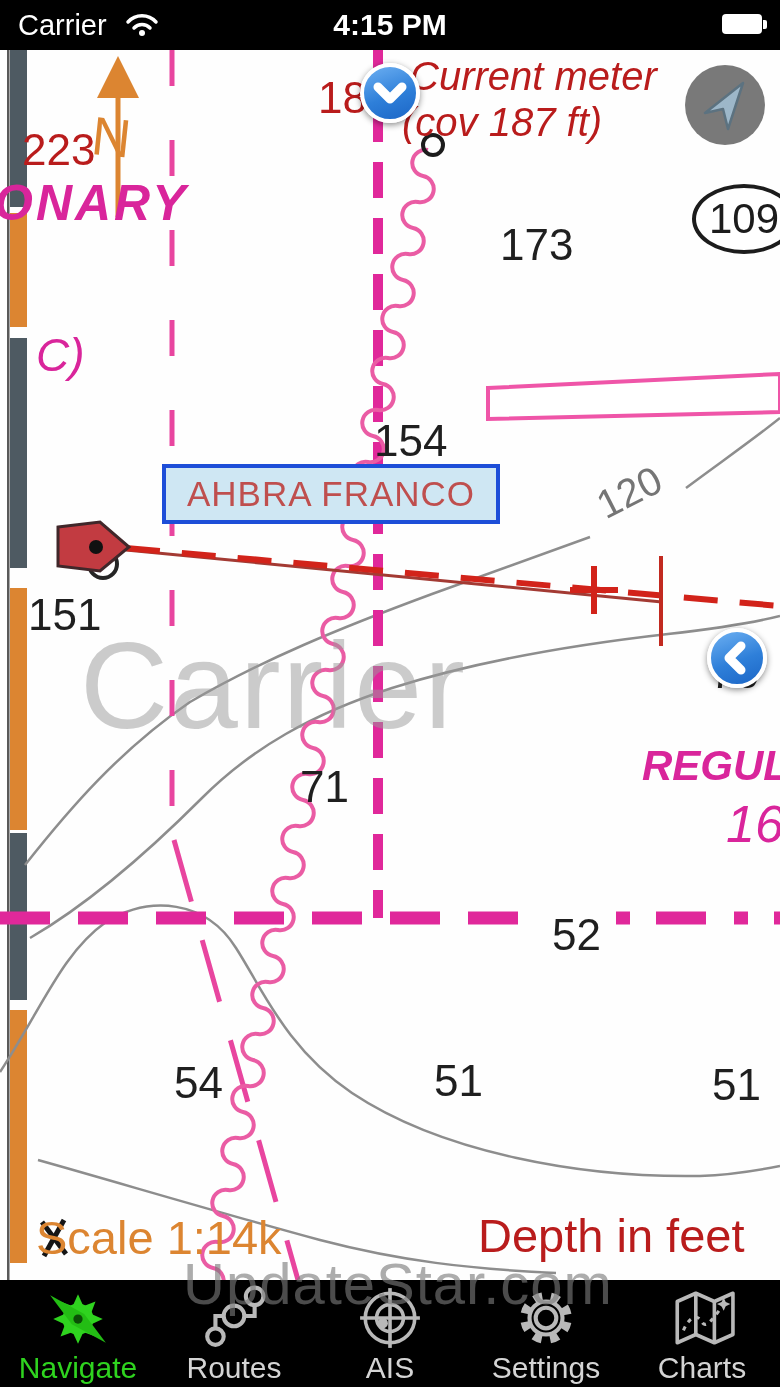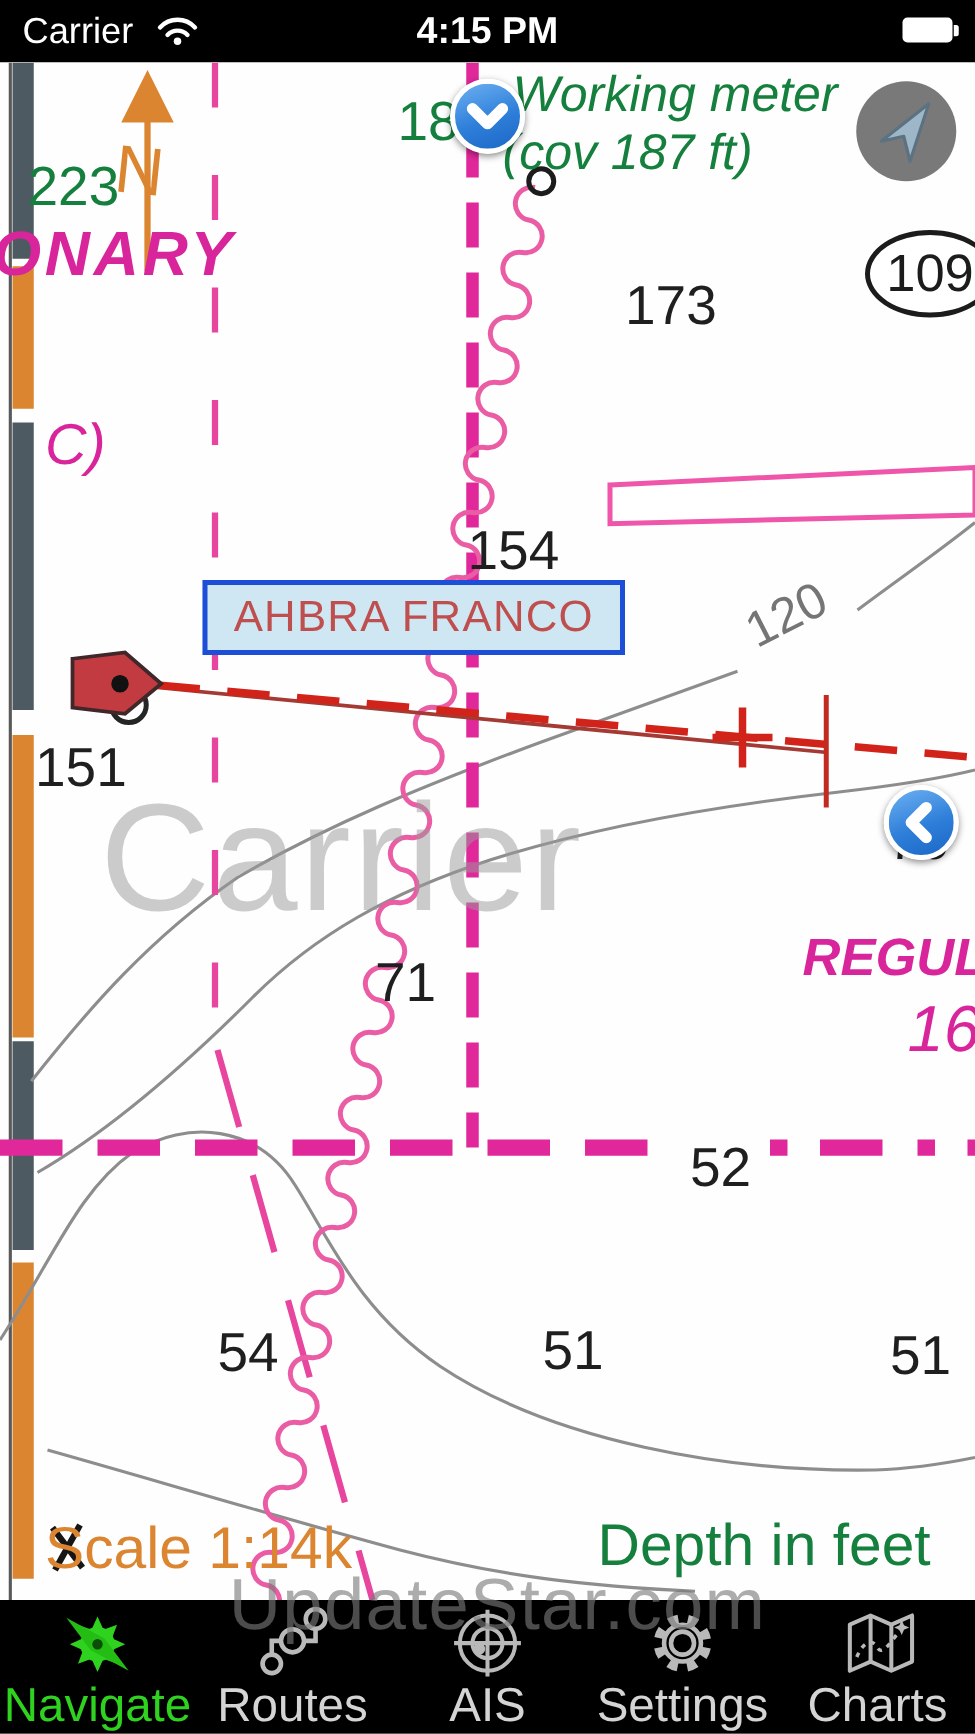--- a/index.html
+++ b/index.html
@@ -8,21 +8,21 @@
   
   .status-bar{position:absolute;left:0;top:0;width:780px;height:50px;background:#000;color:#fff;}
   .sb-carrier{position:absolute;left:18px;top:9px;font-size:29px;}
   .sb-wifi{position:absolute;left:125px;top:12px;}
   .sb-time{position:absolute;left:0;top:8px;width:780px;text-align:center;font-size:30px;font-weight:700;}
   .sb-batt{position:absolute;right:18px;top:14px;width:40px;height:20px;background:#fff;border-radius:4px;}
   .sb-batt-tip{position:absolute;right:13px;top:20px;width:4px;height:9px;background:#fff;border-radius:0 2px 2px 0;}
   
   .map{position:absolute;left:0;top:50px;width:780px;height:1230px;background:#fefefe;overflow:hidden;}
   .map svg.art{position:absolute;left:0;top:0;}
-  .mtext{position:absolute;color:#15803d;font-size:44px;white-space:nowrap;}
+  .mtext{position:absolute;color:#b91c1c;font-size:44px;white-space:nowrap;}
   .depth{position:absolute;color:#1f1f1f;font-size:44px;white-space:nowrap;}
   .magenta-it{position:absolute;color:#d9259b;font-style:italic;white-space:nowrap;}
   .orange-t{position:absolute;color:#dc8531;white-space:nowrap;}
   .contour-label{position:absolute;color:#757575;font-size:40px;transform:rotate(-27deg);}
   .working{position:absolute;left:80px;top:566px;font-size:122px;color:#9a9a9a;opacity:.5;letter-spacing:2px;}
   .vessel-label{position:absolute;left:162px;top:414px;width:330px;height:52px;background:#cfe7f3;
                 border:4px solid #1d4ed8;display:flex;align-items:center;justify-content:center;
                 font-size:35px;letter-spacing:1px;color:#bf4f4e;}
   .oval{position:absolute;left:692px;top:134px;width:96px;height:62px;border:4px solid #1c1c1c;
         border-radius:50%;display:flex;align-items:center;justify-content:center;font-size:42px;color:#1c1c1c;background:#fff;}
@@ -30,21 +30,21 @@
             background:linear-gradient(160deg,#6db0f2 0%,#2e7fd9 55%,#1c66c6 100%);
             border:4px solid #fff;box-shadow:0 2px 6px rgba(0,0,0,.45);
             display:flex;align-items:center;justify-content:center;}
   .btn-compass{position:absolute;left:685px;top:15px;width:80px;height:80px;border-radius:50%;
                background:rgba(110,110,110,.92);display:flex;align-items:center;justify-content:center;}
   .brand-watermark{position:absolute;left:183px;top:1250px;font-size:58px;color:#7b7b7b;opacity:.62;
                    z-index:40;white-space:nowrap;letter-spacing:1px;}
   
   .tab-bar{position:absolute;left:0;top:1280px;width:780px;height:107px;background:#000;display:flex;}
   .tab-item{flex:1;display:flex;flex-direction:column;align-items:center;justify-content:flex-start;padding-top:5px;}
-  .tab-label{font-size:38px;color:#d4d4d4;margin-top:0px;}
+  .tab-label{font-size:30px;color:#d4d4d4;margin-top:0px;}
   .tab-item.active .tab-label{color:#2fd31f;}
 </style>
 </head>
 <body>
 
 <div class="screen">
 
   <div class="status-bar">
     <span class="sb-carrier">Carrier</span>
     <svg class="sb-wifi" width="34" height="26" viewBox="0 0 34 26">
@@ -113,21 +113,21 @@
 
       <circle cx="433" cy="95" r="10" stroke="#1c1c1c" stroke-width="4" fill="none"></circle>
     </svg>
 
     <span class="working">Carrier</span>
     <span class="mtext" style="left:22px;top:75px;">223</span>
     <span class="orange-t" style="left:92px;top:56px;font-size:54px;transform:rotate(6deg);">N</span>
     <span class="magenta-it" style="left:-6px;top:124px;font-size:50px;font-weight:700;letter-spacing:3px;">ONARY</span>
     <span class="magenta-it" style="left:36px;top:278px;font-size:46px;">C)</span>
     <span class="mtext" style="left:318px;top:23px;">18</span>
-    <span class="mtext" style="left:410px;top:4px;font-style:italic;font-size:40px;">Working meter</span>
+    <span class="mtext" style="left:410px;top:4px;font-style:italic;font-size:40px;">Current meter</span>
     <span class="mtext" style="left:402px;top:50px;font-style:italic;font-size:40px;">(cov 187 ft)</span>
     <div class="oval">
       <span>109</span>
     </div>
     <span class="contour-label" style="left:596px;top:420px;">120</span>
     <span class="magenta-it" style="left:598px;top:692px;font-size:42px;font-weight:700;margin-left:44px;">REGULA</span>
     <span class="magenta-it" style="left:726px;top:744px;font-size:52px;">16</span>
     <span class="orange-t" style="left:36px;top:1160px;font-size:47px;">Scale 1:14k</span>
     <span class="mtext" style="left:478px;top:1158px;font-size:47px;">Depth in feet</span>
 

